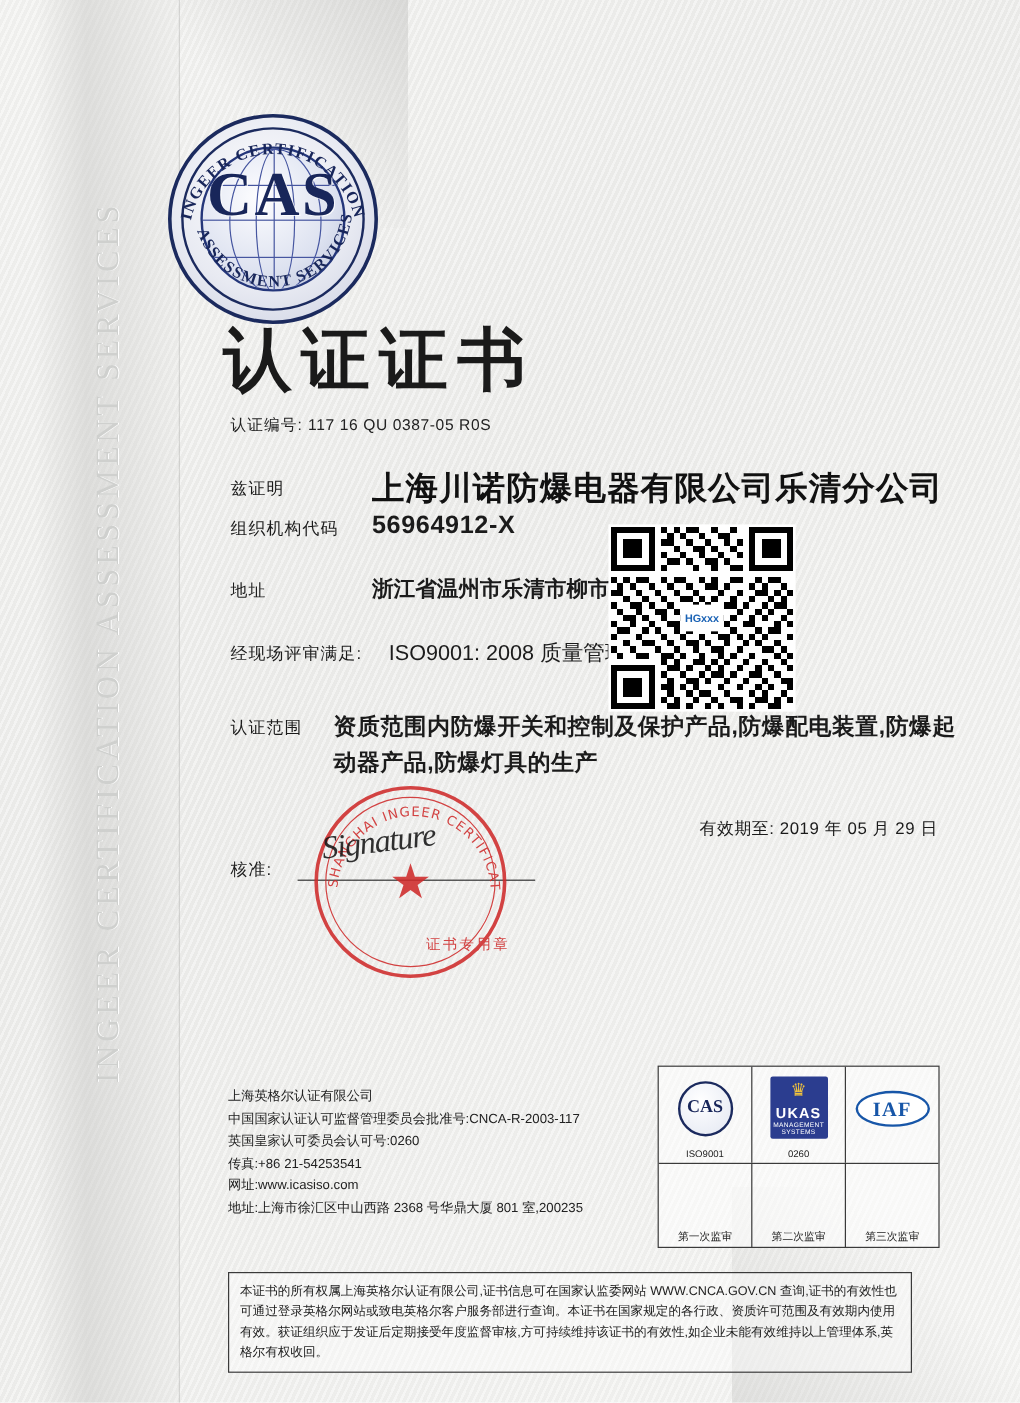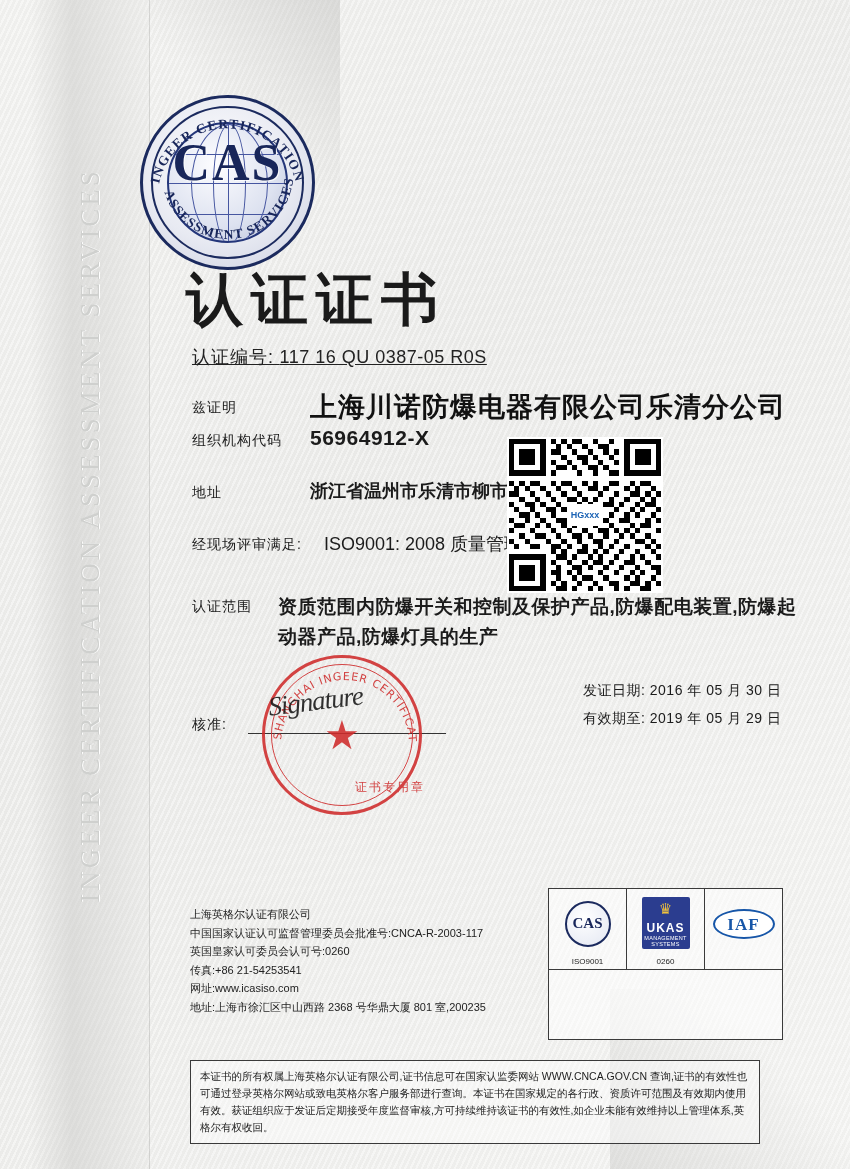--- a/index.html
+++ b/index.html
@@ -177,24 +177,23 @@
     font-family: "DejaVu Serif", serif;
     font-weight: bold;
     font-size: 57px;
     letter-spacing: 8px;
     color: #1a1a1a;
   }
   .cert-no {
     position: absolute;
     left: 192px;
     top: 345px;
-    font-size: 18px;
+    font-size: 13px;
     color: #222;
     letter-spacing: 0.5px;
-    text-decoration: underline;
   }
   .cert-no .lbl { letter-spacing: 1px; }
 
   
   .field {
     position: absolute;
     font-size: 15px;
     color: #1b1b1b;
   }
   .field .lbl {
@@ -855,24 +854,20 @@
         </defs>
       <text><textPath href="#sealArc" startOffset="2%">SHANGHAI INGEER CERTIFICATION ASSESSMENT</textPath></text>
     </svg>
     <div class="star">★</div>
     <div class="bottom-text">证书专用章</div>
   </div>
   <div class="signature">Signature</div>
 
   <div class="dates">
     <div>
-      <span>发证日期:</span>
-      <span>2016 年 05 月 30 日</span>
-    </div>
-    <div>
       <span>有效期至:</span>
       <span>2019 年 05 月 29 日</span>
     </div>
   </div>
 
   <div class="footer-info">
     <div class="ln">上海英格尔认证有限公司</div>
     <div class="ln">中国国家认证认可监督管理委员会批准号:CNCA-R-2003-117</div>
     <div class="ln">英国皇家认可委员会认可号:0260</div>
     <div class="ln">传真:+86 21-54253541</div>
@@ -895,17 +890,28 @@
           <div class="sub">MANAGEMENT SYSTEMS</div>
         </div>
         <div class="mini-cap">0260</div>
       </div>
       <div class="cell">
         <div class="iaf">
             <span>IAF</span>
           </div>
       </div>
     </div>
+    <div class="bot">
+      <div class="bcell">
+        <div class="cap">第一次监审</div>
+      </div>
+      <div class="bcell">
+        <div class="cap">第二次监审</div>
+      </div>
+      <div class="bcell">
+        <div class="cap">第三次监审</div>
+      </div>
+    </div>
   </div>
 
   <div class="legal">本证书的所有权属上海英格尔认证有限公司,证书信息可在国家认监委网站 WWW.CNCA.GOV.CN 查询,证书的有效性也可通过登录英格尔网站或致电英格尔客户服务部进行查询。本证书在国家规定的各行政、资质许可范围及有效期内使用有效。获证组织应于发证后定期接受年度监督审核,方可持续维持该证书的有效性,如企业未能有效维持以上管理体系,英格尔有权收回。</div>
 
 </div>
 
 </body></html>

